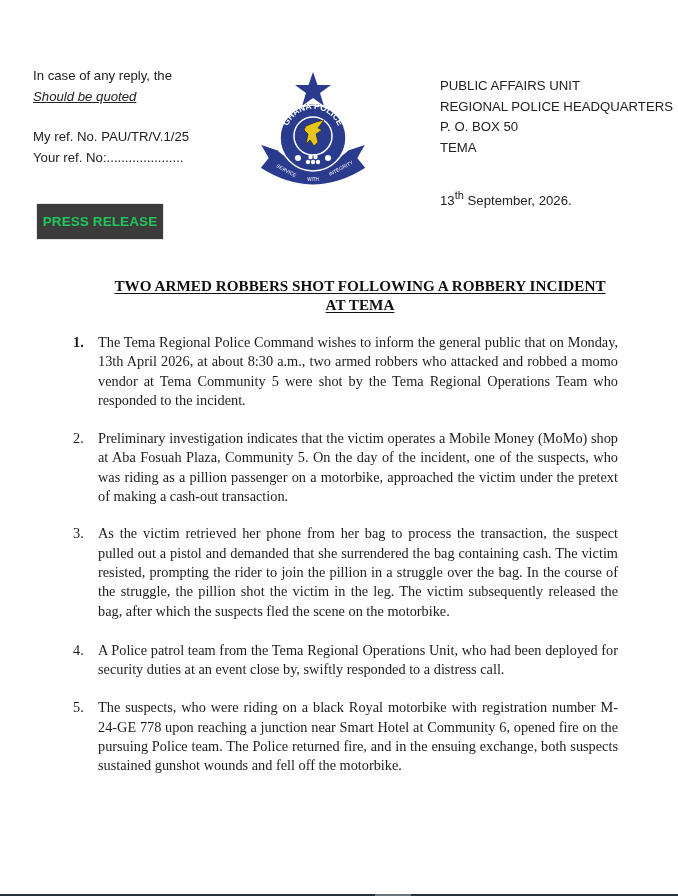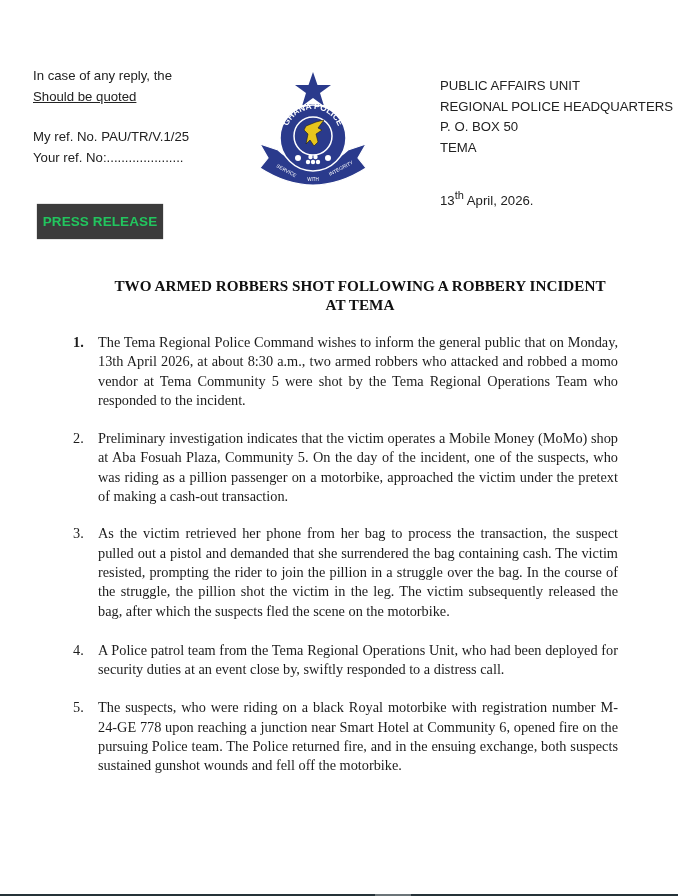--- a/index.html
+++ b/index.html
@@ -4,41 +4,41 @@
 <style>
   html, body { margin: 0; padding: 0; }
   body {
     width: 678px; height: 896px; background: #ffffff; position: relative; overflow: hidden;
     color: #1a1a1a;
   }
   .sans { font-family: "Liberation Sans", "DejaVu Sans", sans-serif; }
   .serif { font-family: "Liberation Serif", "DejaVu Serif", serif; }
 
   .left-block { position: absolute; left: 33px; top: 66px; font-size: 13.2px; line-height: 20.6px; color: #222; }
-  .left-block .u { text-decoration: underline; }
+  .left-block .u { text-decoration: underline; font-style: italic; }
   .left-block .gap { height: 20px; }
 
   .right-block { position: absolute; left: 440px; top: 76px; font-size: 13.2px; line-height: 20.6px; color: #222; }
   .right-block .date { margin-top: 33px; }
   .right-block sup { font-size: 11px; vertical-align: 6px; line-height: 0; }
 
   .logo { position: absolute; left: 256px; top: 70px; width: 114px; height: 120px; }
 
   .press-badge {
     position: absolute; left: 37px; top: 204px; width: 126px; height: 35px;
     background: #3b3b3b; color: #22c55e; font-weight: bold; font-size: 13.5px;
     display: flex; align-items: center; justify-content: center; letter-spacing: 0.1px;
     box-shadow: 0 0 1px #666;
   }
 
   .title {
     position: absolute; left: 100px; width: 520px; top: 277px; text-align: center;
     font-weight: bold; font-size: 15.2px; line-height: 18.5px; color: #111;
   }
-  .title span { text-decoration-thickness: 1px; text-underline-offset: 2px; margin-top: 12px; }
+  .title span { text-decoration: underline; text-decoration-thickness: 1px; text-underline-offset: 2px; margin-top: 12px; }
 
   .items { position: absolute; left: 73px; top: 333px; width: 545px; }
   .item { position: relative; padding-left: 25px; font-size: 14.3px; line-height: 19.3px; text-align: justify; color: #1c1c1c; margin-bottom: 19px; }
   .item .num { position: absolute; left: 0; top: 0; }
   .item .num.b { font-weight: bold; }
   .item:nth-child(2) { margin-bottom: 18px; }
   .item:nth-child(3) { margin-bottom: 20px; }
   .item:nth-child(4) { margin-bottom: 19px; }
 
   .bottom-strip { position: absolute; left: 0; bottom: 0; width: 678px; height: 2px; background: #253238; }
@@ -85,21 +85,21 @@
   <text x="20" y="97" font-family="Liberation Sans, sans-serif" font-size="5" fill="#fff" transform="rotate(28 20 97)">SERVICE</text>
   <text x="57" y="111" text-anchor="middle" font-family="Liberation Sans, sans-serif" font-size="4.5" fill="#fff">WITH</text>
   <text x="74" y="106" font-family="Liberation Sans, sans-serif" font-size="5" fill="#fff" transform="rotate(-28 74 106)">INTEGRITY</text>
 </svg>
 
 <div class="right-block sans">
   <div>PUBLIC AFFAIRS UNIT</div>
   <div>REGIONAL POLICE HEADQUARTERS</div>
   <div>P. O. BOX 50</div>
   <div>TEMA</div>
-  <div class="date"><span>13</span><sup>th</sup><span> April, 2026.</span></div>
+  <div class="date"><span>13</span><sup>th</sup><span> September, 2026.</span></div>
 </div>
 
 <div class="press-badge sans">PRESS RELEASE</div>
 
 <div class="title serif">
   <div><span>TWO ARMED ROBBERS SHOT FOLLOWING A ROBBERY INCIDENT</span></div>
   <div><span>AT TEMA</span></div>
 </div>
 
 <div class="items serif">

